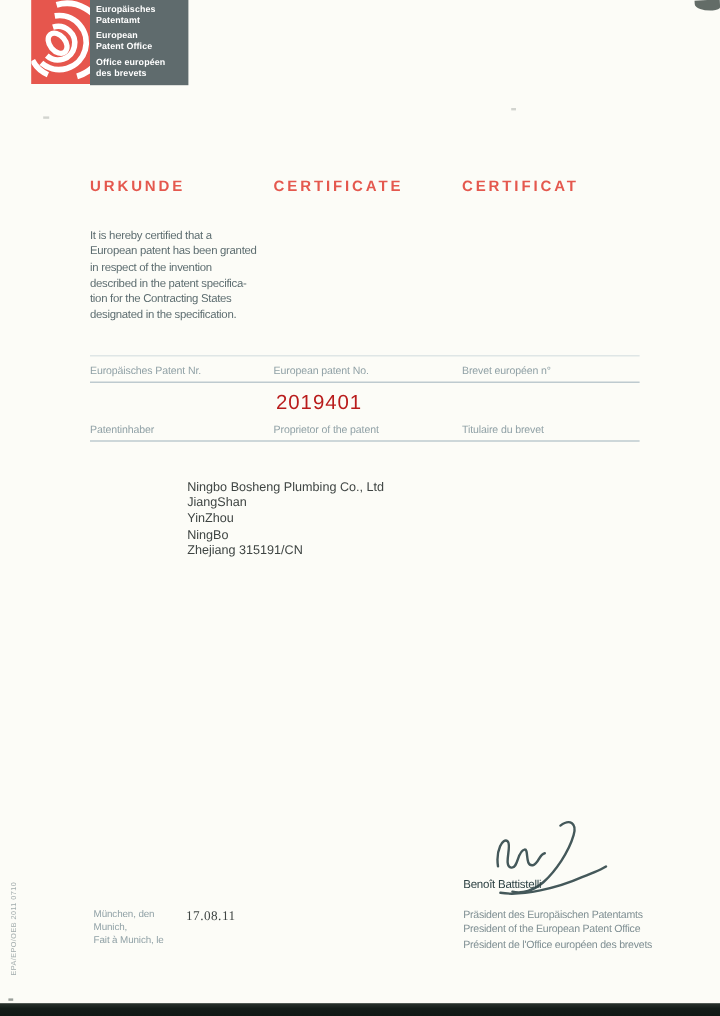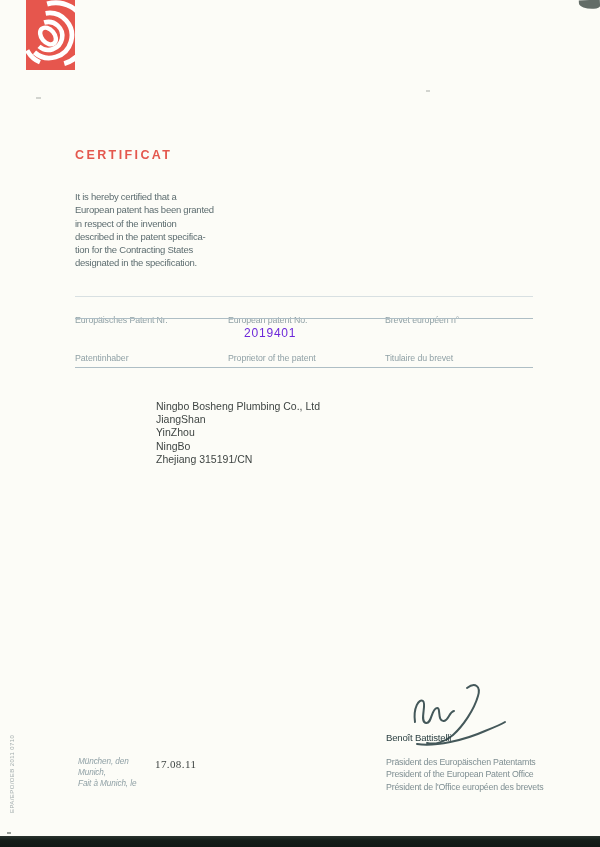--- a/index.html
+++ b/index.html
@@ -23,49 +23,49 @@
   .headings-row{top:148px;}
   .heading{
     margin:0;font-size:12.5px;font-weight:bold;letter-spacing:2.4px;
     color:#e4584e;font-family:"Liberation Sans", sans-serif;
   }
   .paragraphs-row{top:190px;}
   .para{
     margin:0;font-size:9.5px;line-height:13.3px;letter-spacing:-0.25px;
     color:#5d6d70;white-space:pre;
   }
-  .labels-row1{top:315px;}
+  .labels-row1{top:304px;}
   .labels-row2{top:353px;}
   .field-label{font-size:8.8px;letter-spacing:-0.1px;color:#90a1a6;white-space:pre;}
   .rule{position:absolute;left:75px;width:458px;height:0;border-top:1px solid #aebec5;}
   .rule.faint{border-top-color:#d8e0e2;}
   
   .patent-number{
-    position:absolute;left:244px;top:326px;
-    font-size:12px;letter-spacing:.8px;color:#6d28d9;
+    position:absolute;left:230px;top:326px;
+    font-size:17px;letter-spacing:.8px;color:#b91c1c;
   }
   .address{
     position:absolute;left:156px;top:400px;
     font-size:10.5px;line-height:13.2px;color:#3f4543;white-space:pre-line;
   }
   
   .signature-svg{position:absolute;left:405px;top:682px;width:105px;height:68px;}
   .signature-svg path{fill:none;stroke:#44585a;stroke-width:2;stroke-linecap:round;}
   .sig-name{
     position:absolute;left:386px;top:732px;
     font-size:9.6px;font-weight:normal;letter-spacing:-0.2px;color:#2f4345;
   }
   .sig-titles{
     position:absolute;left:386px;top:756px;
     font-size:8.8px;line-height:12.3px;letter-spacing:-0.2px;color:#7e8e92;white-space:pre-line;
   }
   
   .place-lines{
     position:absolute;left:78px;top:756px;
-    font-size:8.2px;line-height:11.2px;letter-spacing:-0.1px;color:#90a1a6;white-space:pre-line;font-style:italic;
+    font-size:8.2px;line-height:11.2px;letter-spacing:-0.1px;color:#90a1a6;white-space:pre-line;
   }
   .issue-date{position:absolute;left:155px;top:758px;font-size:11px;letter-spacing:.4px;color:#3f4543;font-family:Liberation Serif, serif;}
   
   .form-code{
     position:absolute;left:9px;top:813px;transform:rotate(-90deg);transform-origin:0 0;
     font-size:6px;letter-spacing:.4px;color:#a2acad;white-space:nowrap;
   }
   .bottom-band{
     position:absolute;left:0;bottom:0;width:600px;height:11px;
     background:linear-gradient(180deg,#2a332e 0%,#141d19 40%,#101815 100%);
@@ -89,27 +89,37 @@
     <svg viewBox="0 0 49 70" aria-hidden="true">
       <g transform="rotate(-16 22 36)" fill="none" stroke="#ffffff">
         <ellipse cx="22" cy="36" rx="6.5" ry="9.5" stroke-width="4.4" transform="rotate(-24 22 36)"></ellipse>
         <path d="M 22 22 A 14 14 0 1 1 10.5 43.5" stroke-width="4.6"></path>
         <path d="M 26 13.5 A 22.5 22.5 0 1 1 4.5 48" stroke-width="4.8"></path>
         <path d="M 30 5 A 31 31 0 0 1 30 67" stroke-width="5"></path>
         <path d="M 7 59 A 26 26 0 0 1 -2 44" stroke-width="4.6"></path>
       </g>
     </svg>
   </div>
+  <div class="logo-gray">
+    <div class="org">Europäisches
+Patentamt</div>
+    <div class="org">European
+Patent Office</div>
+    <div class="org">Office européen
+des brevets</div>
+  </div>
 
   <div class="speck s1"></div>
   <div class="speck s2"></div>
   <div class="speck s3"></div>
   <div class="corner-smudge"></div>
 
   <div class="cols headings-row">
+    <h2 class="heading">URKUNDE</h2>
+    <h2 class="heading">CERTIFICATE</h2>
     <h2 class="heading">CERTIFICAT</h2>
   </div>
 
   <div class="cols paragraphs-row">
     <p class="para">It is hereby certified that a
 European patent has been granted
 in respect of the invention
 described in the patent specifica-
 tion for the Contracting States
 designated in the specification.</p>

